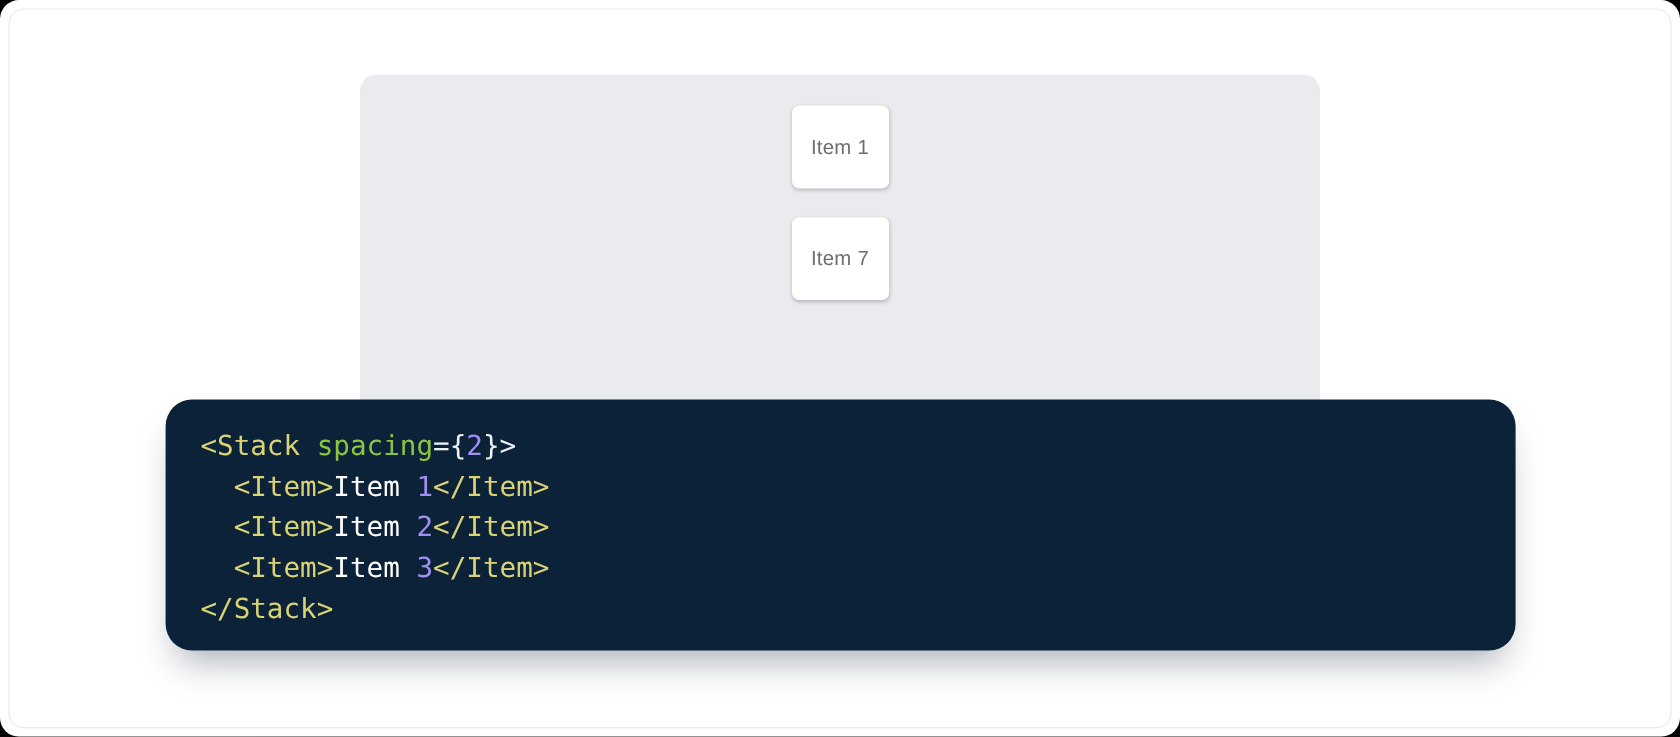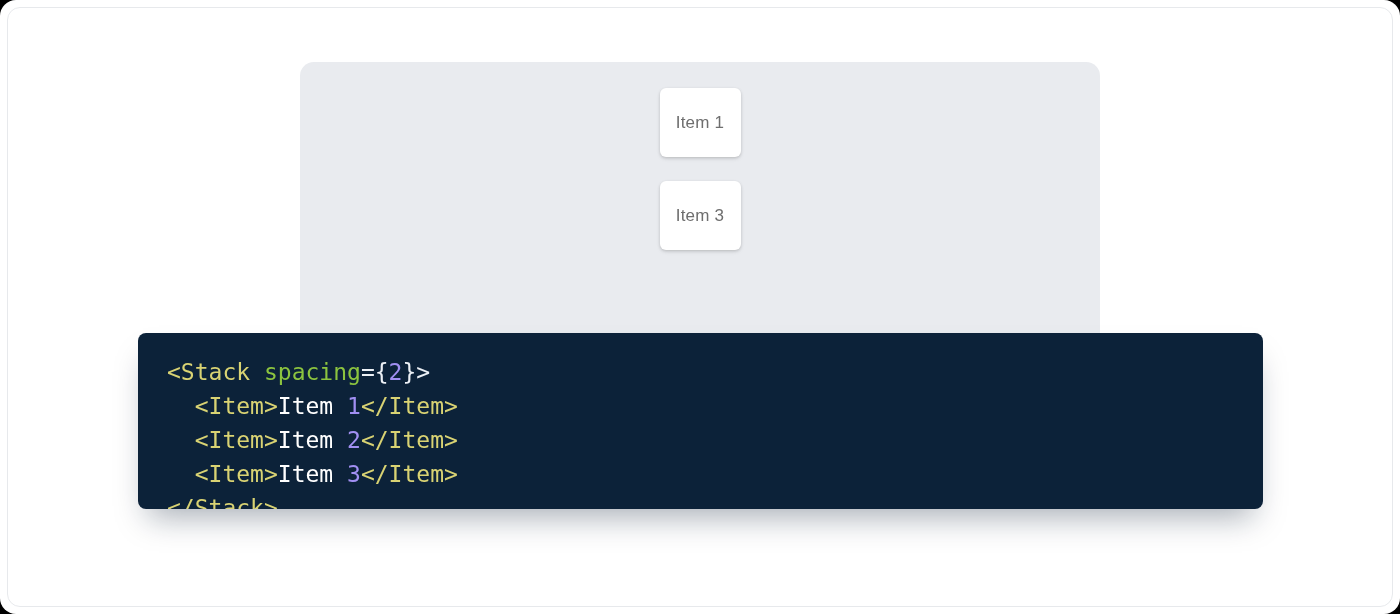--- a/index.html
+++ b/index.html
@@ -56,24 +56,24 @@
   .item span {
     font-size: 17px;
     color: var(--item-text, #6e6e6e);
     letter-spacing: 0.2px;
   }
   .codeblock {
     position: absolute;
     left: 130px;
     top: 325px;
     width: 1125px;
-    height: 176px;
+    height: 209px;
     box-sizing: border-box;
     background: var(--code-bg, #0c2239);
-    border-radius: 8px;
+    border-radius: 22px;
     box-shadow: 0 18px 30px -10px rgba(10, 25, 50, 0.35);
     padding: 22px 20px 0 29px;
     z-index: 2;
     overflow: hidden;
   }
   pre.code {
     margin: 0;
     font-family: "DejaVu Sans Mono", monospace;
     font-size: 23px;
     line-height: 34px;
@@ -87,21 +87,21 @@
 <body>
 
 <div class="page">
   <div class="card">
     <div class="preview">
       <div class="stack">
           <div class="item">
             <span>Item 1</span>
           </div>
           <div class="item">
-            <span>Item 3</span>
+            <span>Item 7</span>
           </div>
         </div>
     </div>
     <div class="codeblock">
       <pre class="code"><div class="code-line"><span class="tok" style="color: rgb(217, 211, 115);">&lt;Stack </span><span class="tok" style="color: rgb(140, 196, 63);">spacing</span><span class="tok" style="color: rgb(237, 241, 246);">={</span><span class="tok" style="color: rgb(161, 143, 242);">2</span><span class="tok" style="color: rgb(237, 241, 246);">}&gt;</span></div><div class="code-line"><span class="tok" style="color: rgb(217, 211, 115);">  &lt;Item&gt;</span><span class="tok" style="color: rgb(255, 255, 255);">Item </span><span class="tok" style="color: rgb(161, 143, 242);">1</span><span class="tok" style="color: rgb(217, 211, 115);">&lt;/Item&gt;</span></div><div class="code-line"><span class="tok" style="color: rgb(217, 211, 115);">  &lt;Item&gt;</span><span class="tok" style="color: rgb(255, 255, 255);">Item </span><span class="tok" style="color: rgb(161, 143, 242);">2</span><span class="tok" style="color: rgb(217, 211, 115);">&lt;/Item&gt;</span></div><div class="code-line"><span class="tok" style="color: rgb(217, 211, 115);">  &lt;Item&gt;</span><span class="tok" style="color: rgb(255, 255, 255);">Item </span><span class="tok" style="color: rgb(161, 143, 242);">3</span><span class="tok" style="color: rgb(217, 211, 115);">&lt;/Item&gt;</span></div><div class="code-line"><span class="tok" style="color: rgb(217, 211, 115);">&lt;/Stack&gt;</span></div></pre>
     </div>
   </div>
 </div>
 
 </body></html>

